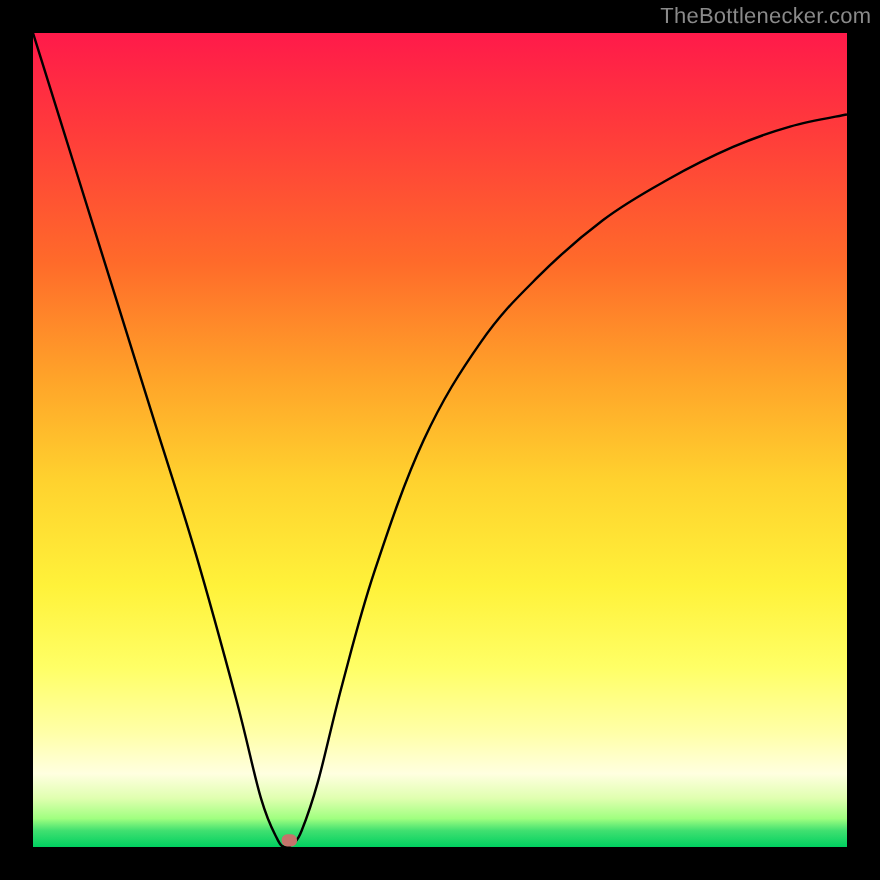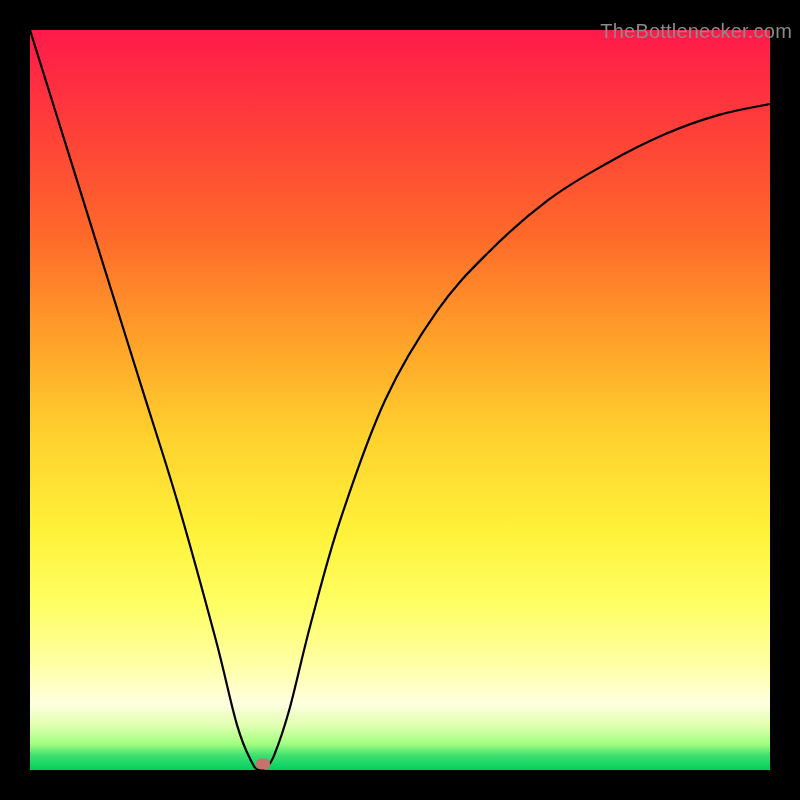--- a/index.html
+++ b/index.html
@@ -47,21 +47,20 @@
     transform: translate(-50%, -50%);
   }
   .watermark {
     position: absolute;
     top: 4px;
     right: 8px;
     font-family: Arial, Helvetica, sans-serif;
     font-size: 20px;
     color: #8a8a8a;
     letter-spacing: 0.2px;
-    margin-top: 16px;
   }
 </style>
 </head>
 <body>
 
 <div class="frame">
 
   <div class="plot-area">
     <svg class="curve-svg" viewBox="0 0 740 740" preserveAspectRatio="none">
       <path fill="none" stroke="#000" stroke-width="2.2" d="M 0 0 C 6.7 21.3, 23.7 75.8, 37.0 118.4 C 50.3 161.0, 60.7 194.2, 74.0 236.8 C 87.3 279.4, 97.7 312.6, 111.0 355.2 C 124.3 397.8, 134.7 428.3, 148.0 473.6 C 161.3 518.9, 174.3 566.8, 185.0 606.8 C 195.7 646.8, 200.5 673.0, 207.2 695.6 C 213.9 718.2, 218.0 724.6, 222.0 732.6 C 226.0 740.6, 226.7 739.3, 229.4 740.0 C 232.1 740.7, 234.1 739.0, 236.8 736.3 C 239.5 733.6, 240.2 735.2, 244.2 725.2 C 248.2 715.2, 252.3 704.8, 259.0 680.8 C 265.7 656.8, 271.9 626.6, 281.2 592.0 C 290.5 557.4, 297.5 528.4, 310.8 488.4 C 324.1 448.4, 337.9 407.3, 355.2 370.0 C 372.5 332.7, 388.4 307.8, 407.0 281.2 C 425.6 254.6, 438.8 242.0, 458.8 222.0 C 478.8 202.0, 496.7 186.2, 518.0 170.2 C 539.3 154.2, 555.9 145.2, 577.2 133.2 C 598.5 121.2, 616.4 112.3, 636.4 103.6 C 656.4 94.9, 669.6 90.4, 688.2 85.1 C 706.8 79.8, 730.7 76.0, 740.0 74.0" id="curve-path"></path>

